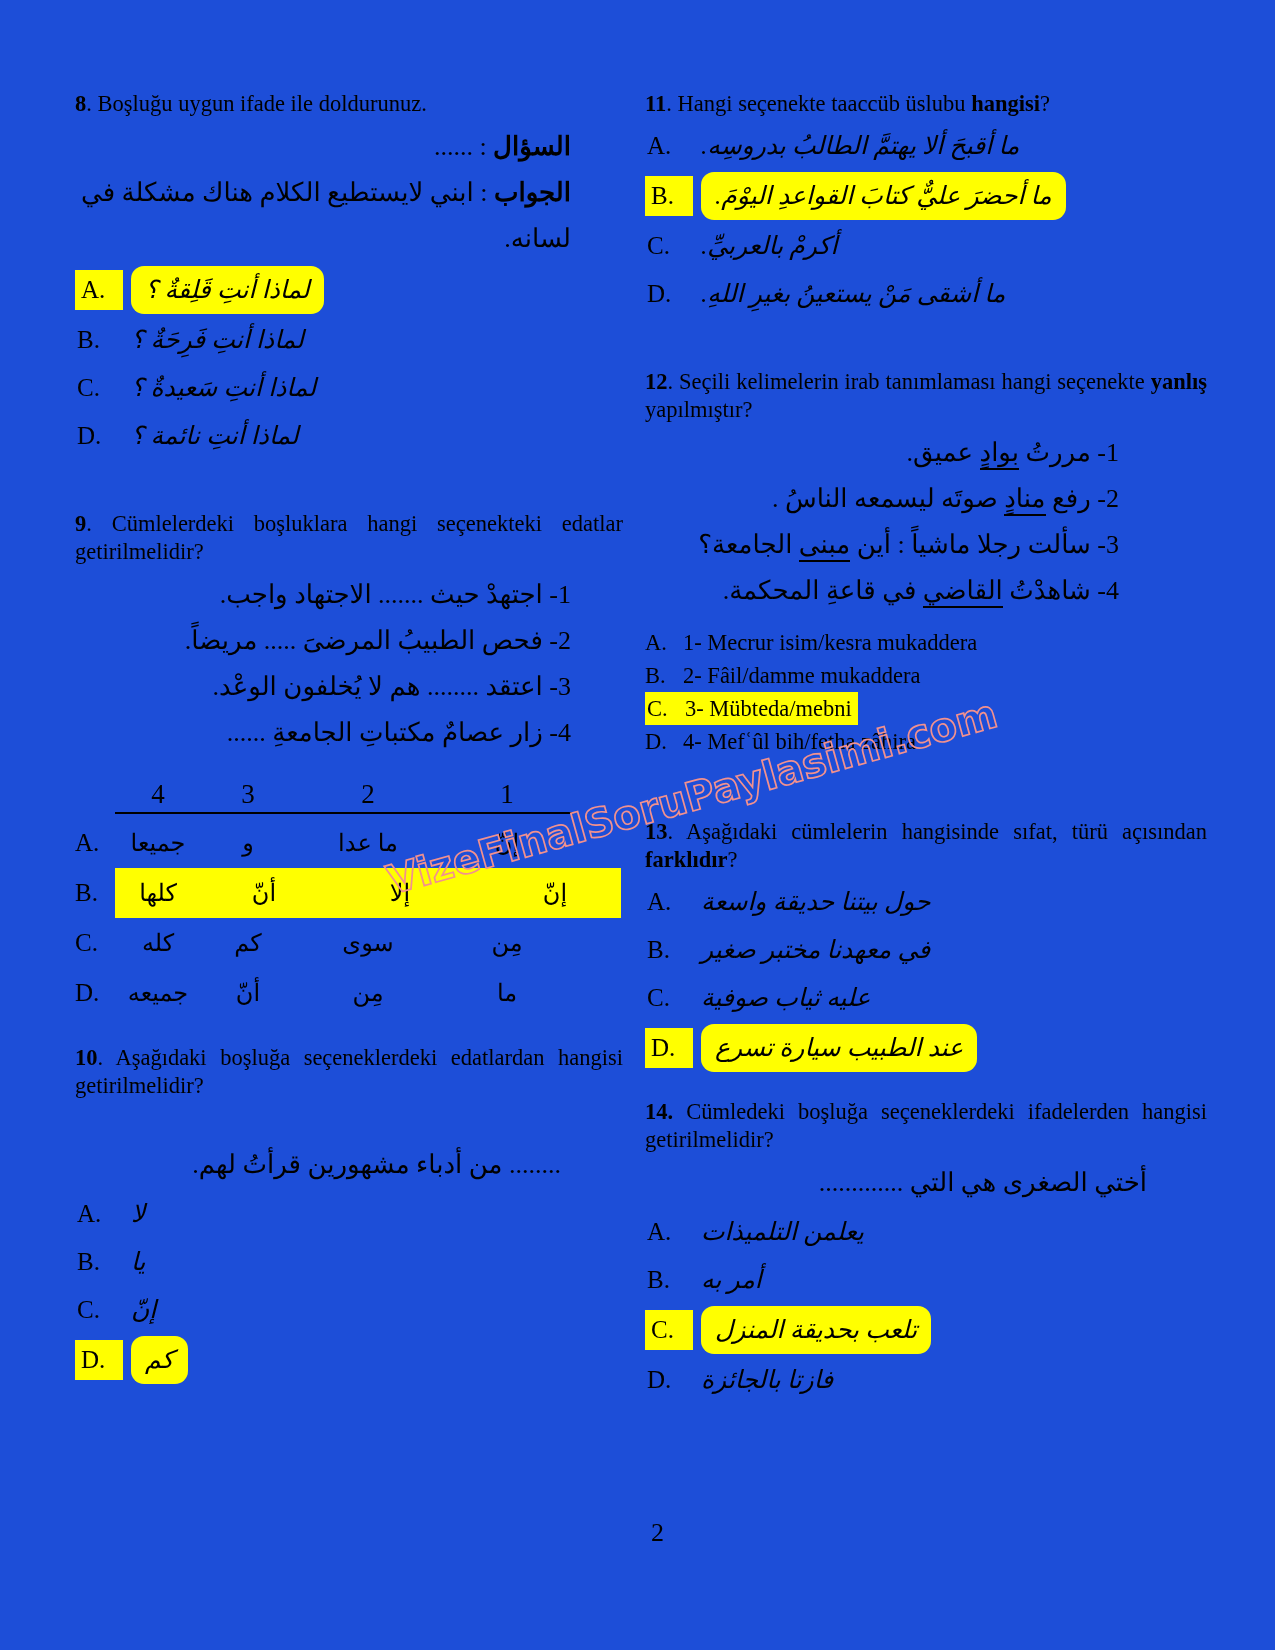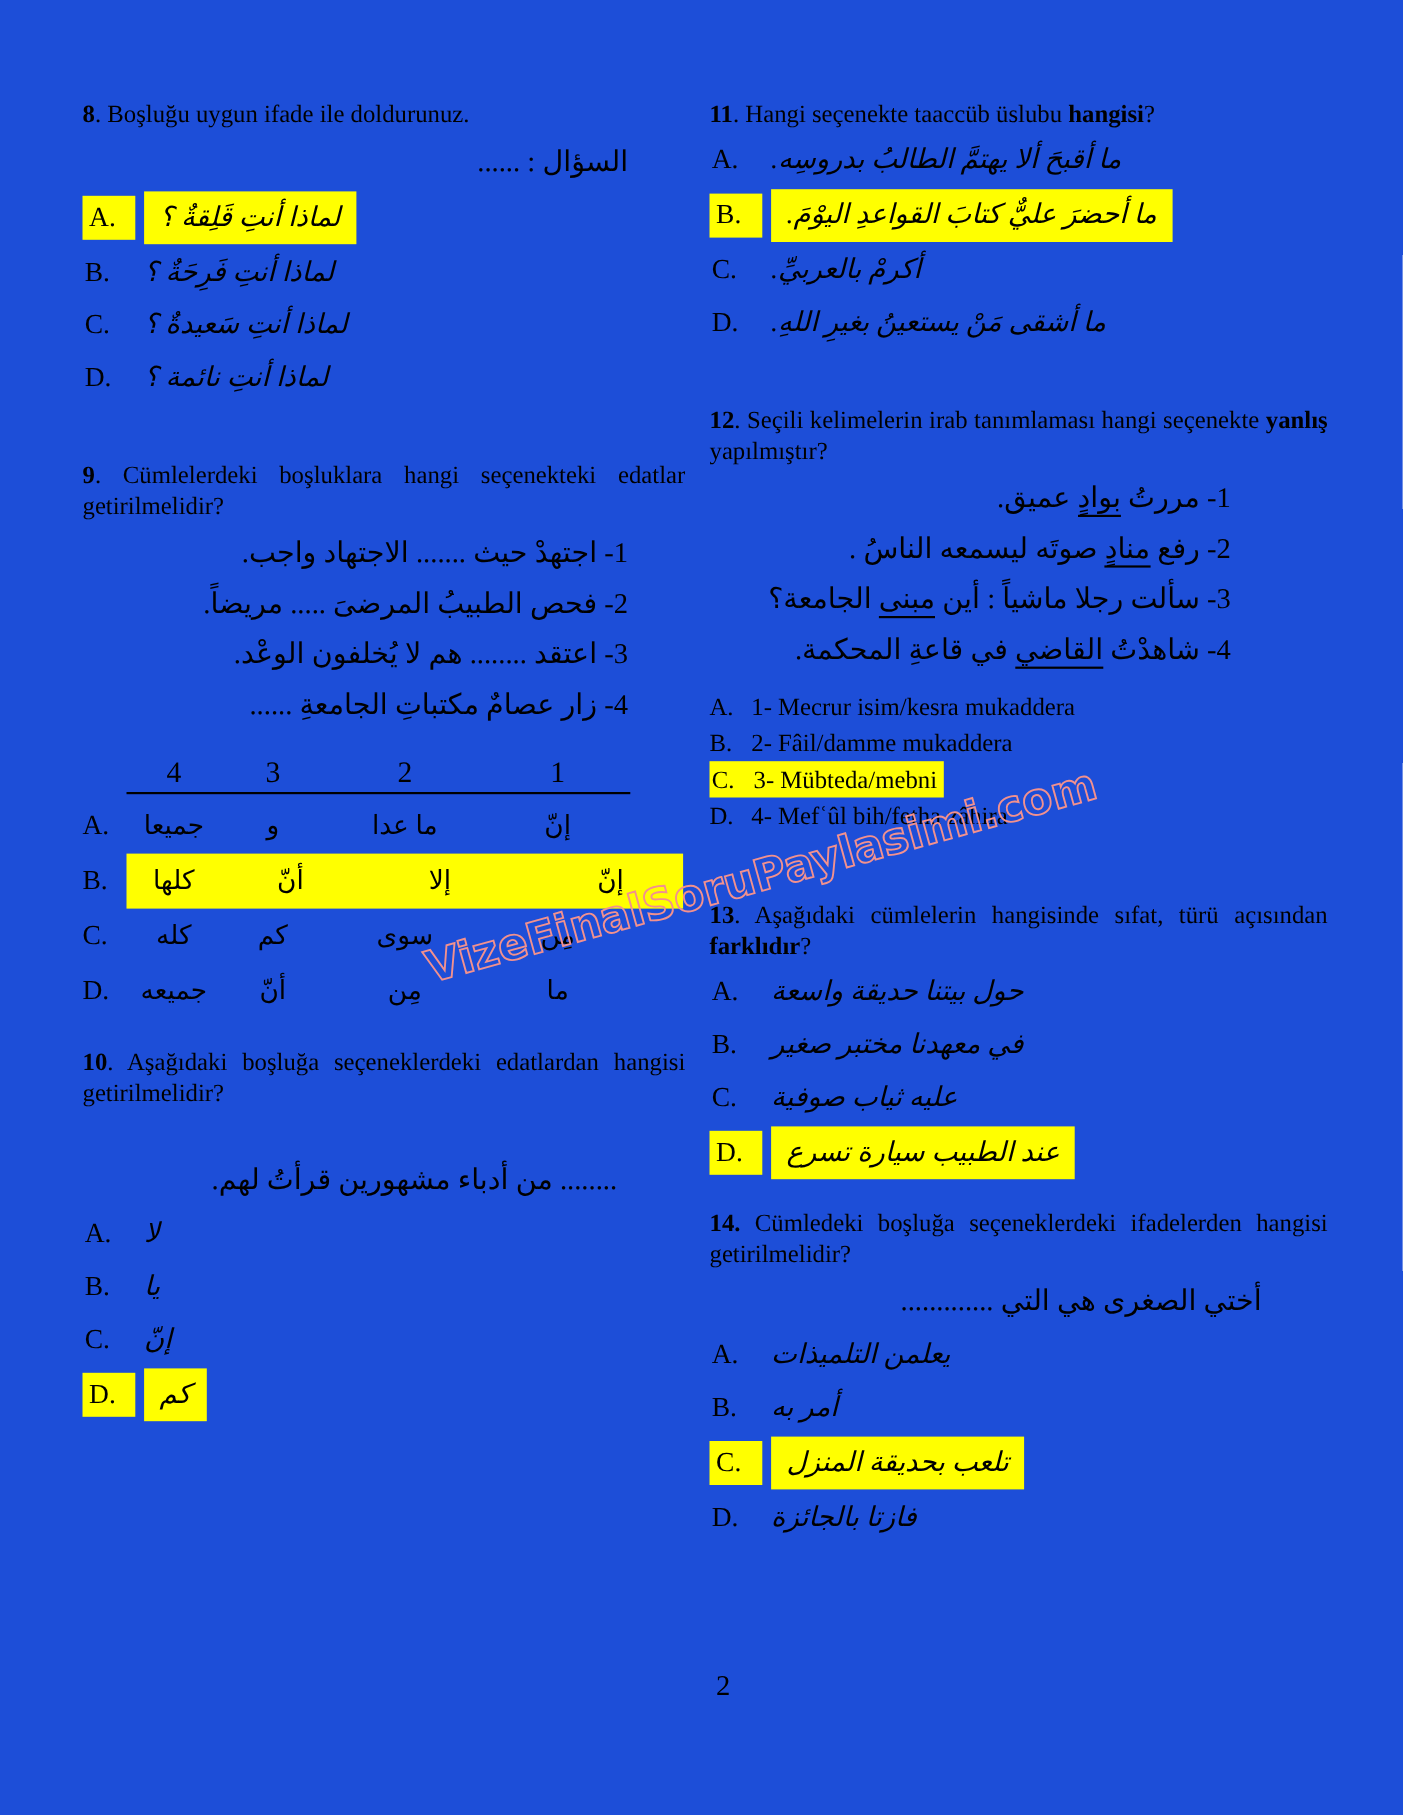--- a/index.html
+++ b/index.html
@@ -21,29 +21,29 @@
   .q-title .qnum{font-weight:bold;}
   .q-title .qbold{font-weight:bold;}
 
   
   .ar-line{
     direction:rtl;text-align:right;
     font-size:26px;line-height:46px;
     padding-right:52px;
   }
   .col-right .ar-line{padding-right:88px;}
-  .ar-line .bold-label{font-weight:normal;}
+  .ar-line .bold-label{font-weight:bold;}
   .ar-line .u{border-bottom:2px solid #000;padding-bottom:1px;}
 
   
   .opt{display:flex;align-items:center;margin:4px 0;min-height:44px;}
   .opt .letter{font-size:25px;flex:0 0 auto;min-width:44px;padding:3px 2px;}
   .opt .atext{direction:rtl;unicode-bidi:isolate;font-size:25px;line-height:36px;padding:3px 8px;font-style:italic;}
   .opt.hl .letter{background:#ffff00;margin-right:8px;min-width:36px;padding:6px 6px;}
-  .opt.hl .atext{background:#ffff00;padding:6px 14px;}
+  .opt.hl .atext{background:#ffff00;padding:6px 14px;border-radius:13px;}
 
   
   .opt-tr{display:flex;align-items:baseline;font-size:22.5px;line-height:33px;width:fit-content;}
   .opt-tr .letter{min-width:38px;}
   .opt-tr.hl{background:#ffff00;padding:0 6px 0 2px;}
 
   
   .tbl{margin-top:20px;}
   .trow{display:flex;align-items:center;}
   .trow .letter{font-size:25px;flex:0 0 40px;}
@@ -77,20 +77,21 @@
 </style>
 </head>
 <body>
 
 <div class="page">
 
   <div class="col col-left">
 
     <div class="q-title"><span class="qnum">8</span><span>. Boşluğu uygun ifade ile doldurunuz.</span></div>
     <div class="ar-line"><span class="bold-label">السؤال</span><span> : ......</span></div>
+    <div class="ar-line"><span class="bold-label">الجواب</span><span> : ابني لايستطيع الكلام هناك مشكلة في لسانه.</span></div>
 
     <div class="opt hl">
         <span class="letter">A.</span>
         <span class="atext">لماذا أنتِ قَلِقةٌ ؟</span>
       </div>
     <div class="opt">
         <span class="letter">B.</span>
         <span class="atext">لماذا أنتِ فَرِحَةٌ ؟</span>
       </div>
     <div class="opt">

